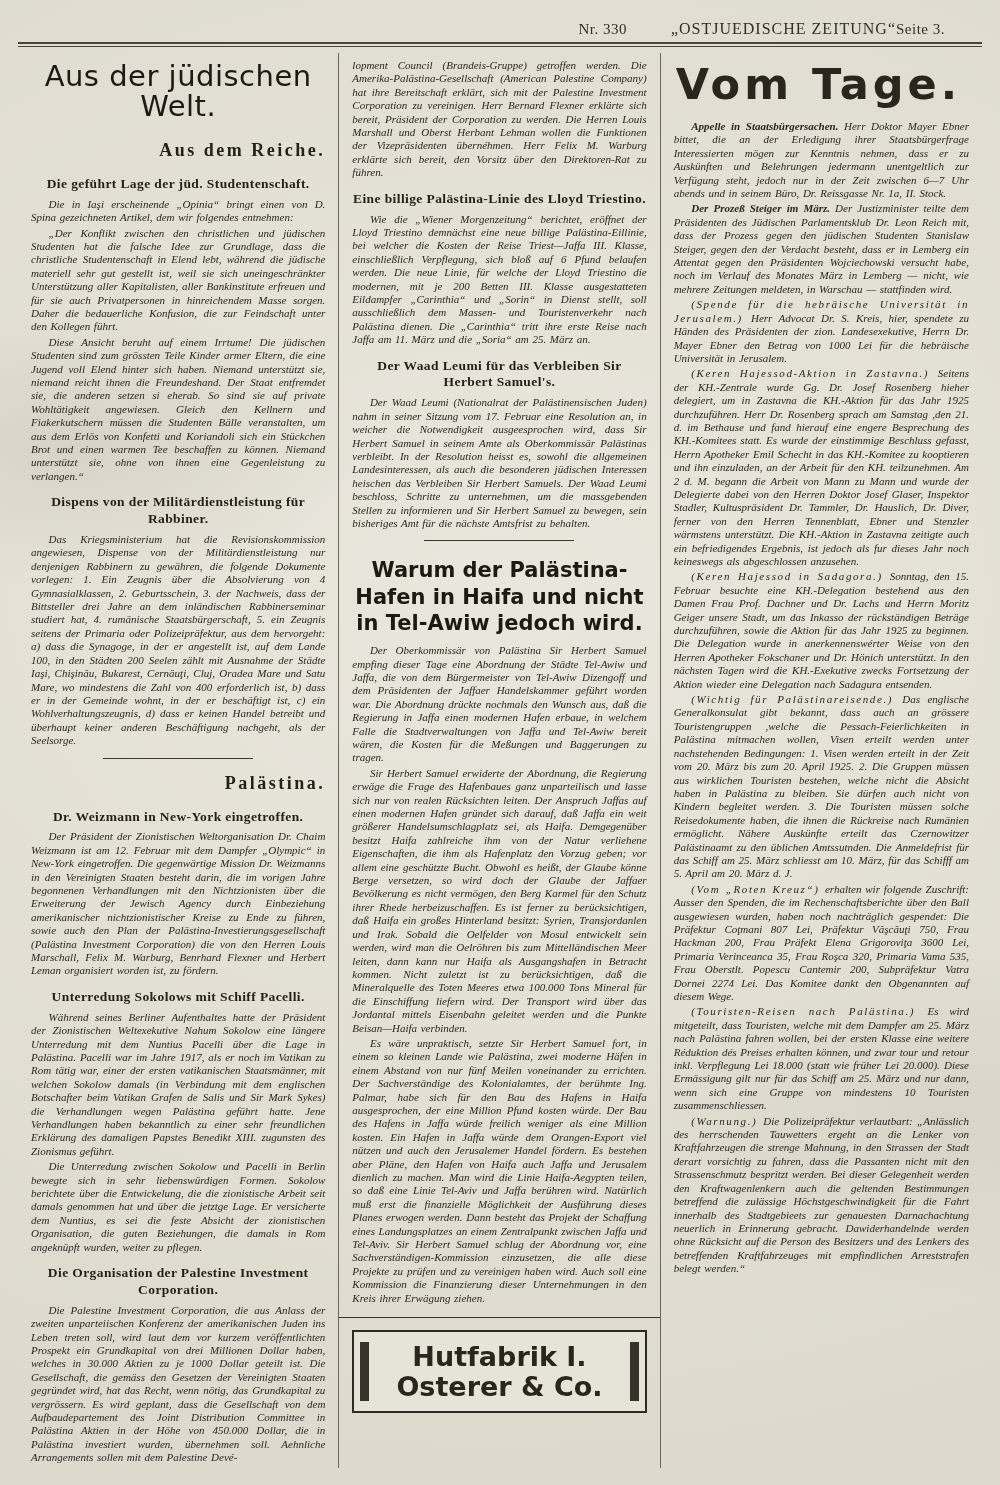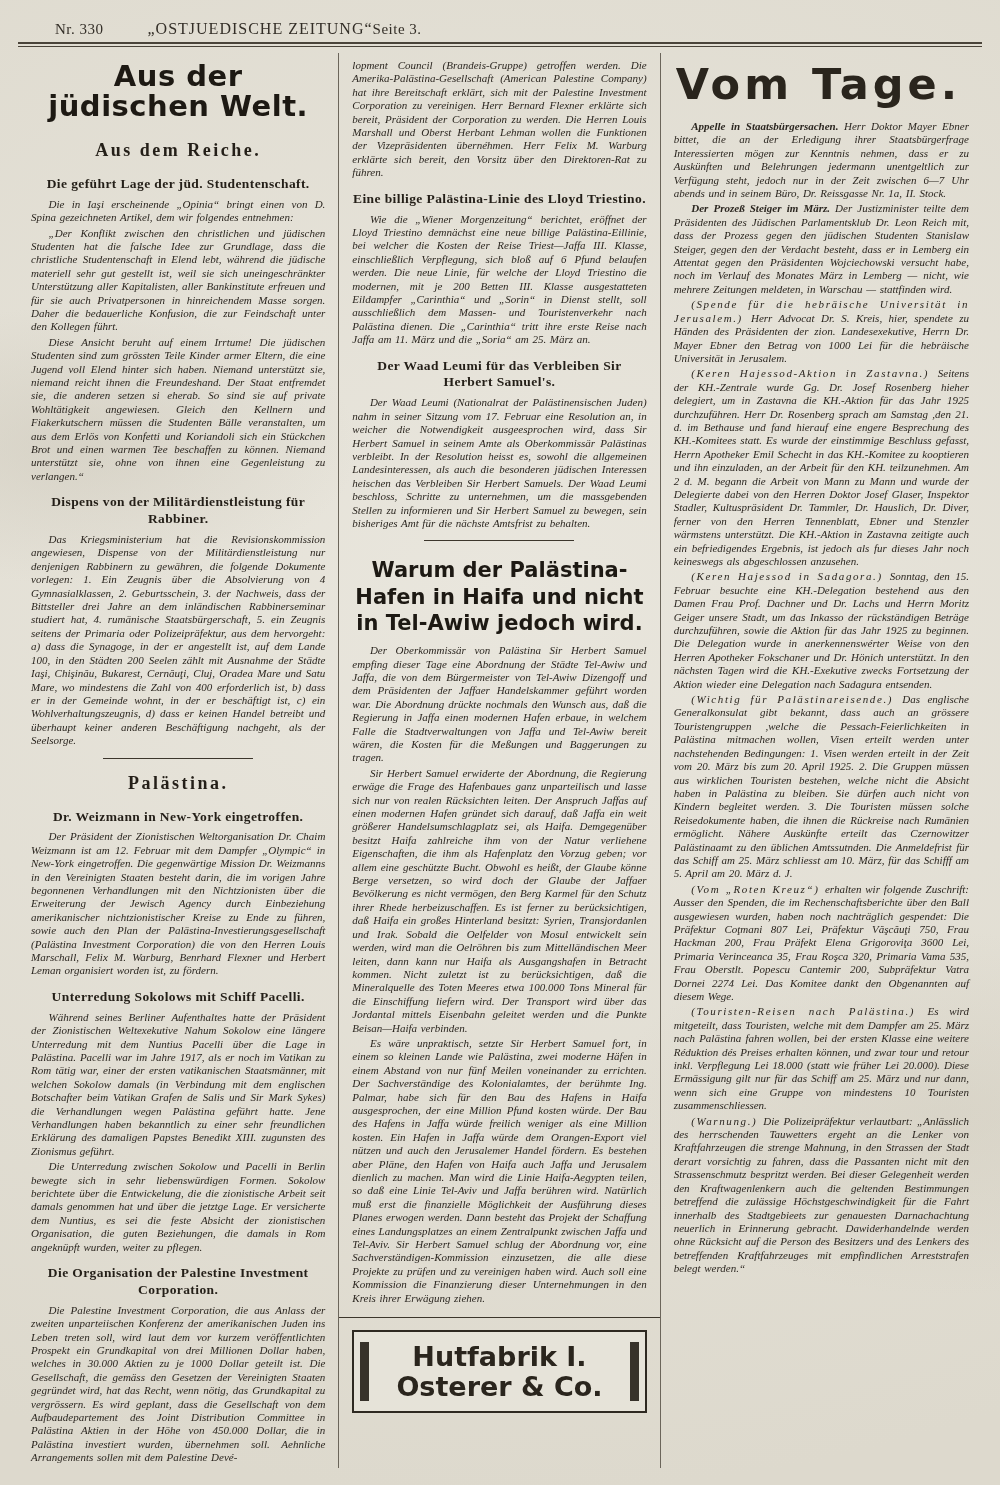--- a/index.html
+++ b/index.html
@@ -11,21 +11,21 @@
       radial-gradient(ellipse 400px 200px at 8% 30%, rgba(190,184,168,.35), rgba(0,0,0,0) 70%),
       radial-gradient(ellipse 500px 260px at 95% 75%, rgba(198,192,176,.30), rgba(0,0,0,0) 70%),
       radial-gradient(ellipse 1200px 900px at 50% 40%, #e9e6dd, #ddd9cd);
     overflow:hidden;
     font-family:"Liberation Serif","DejaVu Serif",serif;
     color:#2b2620;
     box-sizing:border-box;
   }
   
   .masthead{
-    display:flex;justify-content:flex-start;align-items:flex-end;
+    display:flex;justify-content:flex-end;align-items:flex-end;
     padding:20px 55px 4px 55px;
     font-size:15px;letter-spacing:.5px;color:#332e27;
   }
   .masthead .m-title{font-size:16px;letter-spacing:1px;margin-left:44px;}
   .head-rule{
     margin:0 18px;
     border-top:2px solid #4a443a;
     border-bottom:1px solid #4a443a;
     height:2px;
   }
@@ -38,26 +38,26 @@
   }
   .col{
     padding:6px 13px 0 13px;
     overflow:hidden;
     display:flex;flex-direction:column;
   }
   .col-1,.col-2{border-right:1px solid #6b655a;}
   
   .h1{
     font-family:"DejaVu Sans","Liberation Sans",sans-serif;
-    font-weight:bold;font-size:29px;line-height:1.05;
+    font-weight:normal;font-size:29px;line-height:1.05;
     text-align:center;letter-spacing:.5px;color:#1d1913;
     margin:2px 0 10px 0;
   }
   .h2{
-    font-size:18px;font-weight:bold;text-align:center;
+    font-size:18px;font-weight:bold;text-align:right;
     letter-spacing:2.5px;color:#241f18;
     margin:8px 0 6px 0;
   }
   .title{
     font-size:13.5px;font-weight:bold;text-align:center;
     letter-spacing:.4px;color:#241f18;
     margin:9px 0 5px 0;line-height:1.25;
   }
   .bigtitle{
     font-family:"DejaVu Sans","Liberation Sans",sans-serif;

